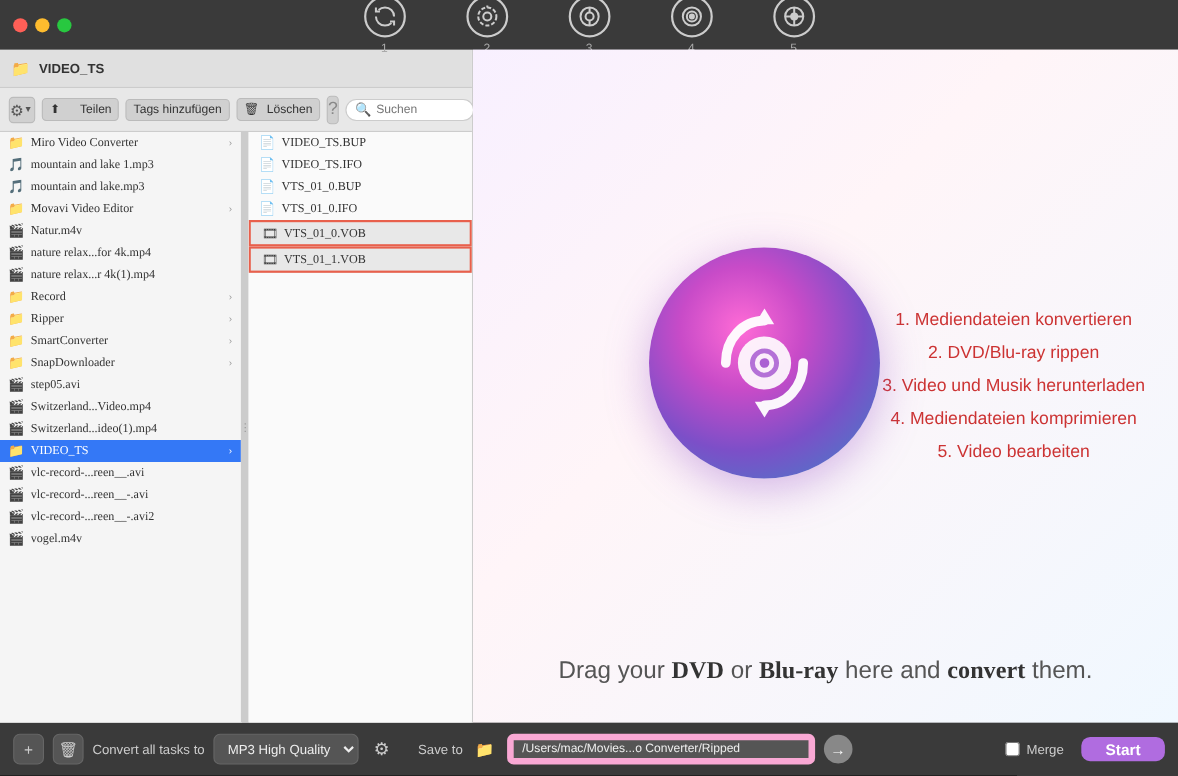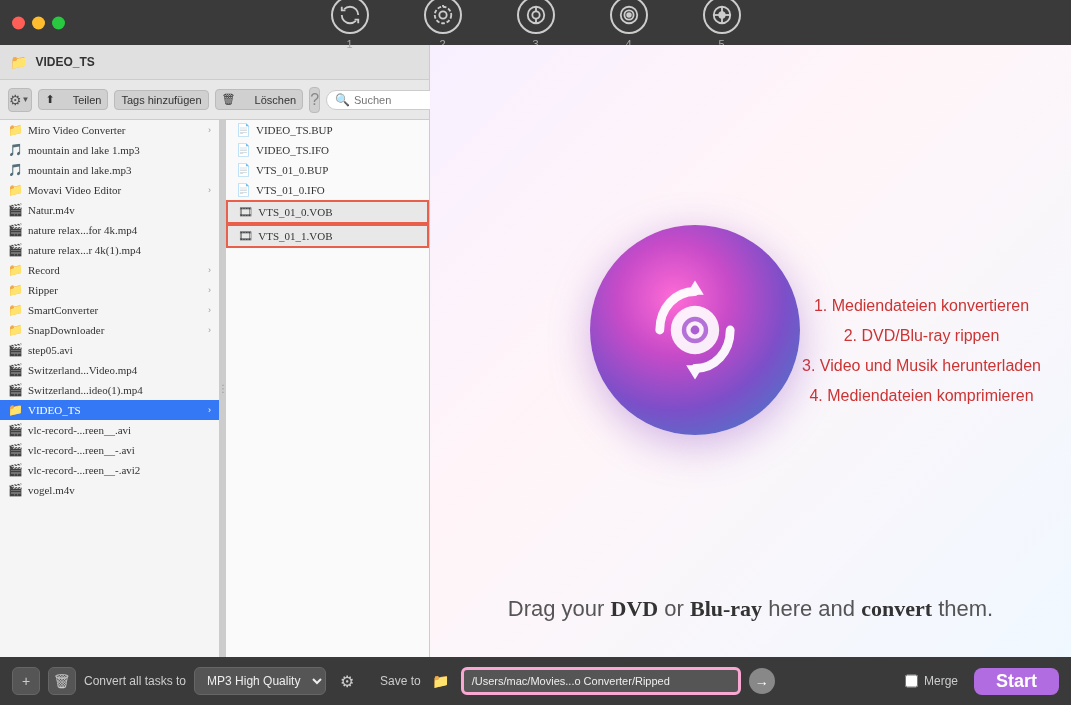--- a/index.html
+++ b/index.html
@@ -168,37 +168,37 @@
       background: #555; border: 1px solid #666; border-radius: 6px;
       color: #eee; font-size: 12px; padding: 4px 8px; cursor: pointer;
       height: 28px;
     }
     #settings-btn {
       width: 26px; height: 26px; display: flex; align-items: center; justify-content: center;
       color: #ccc; font-size: 16px; cursor: pointer;
     }
     #save-to-label { color: #ccc; font-size: 12px; margin-left: 12px; white-space: nowrap; }
     #save-path {
-      background: #555; border: 3px solid #f9a8d4; border-radius: 6px;
+      background: #555; border: 6px solid #f9a8d4; border-radius: 6px;
       color: #eee; font-size: 11px; padding: 4px 8px; height: 28px;
       display: flex; align-items: center; flex: 1; max-width: 280px; text-align: center;
     }
     #save-arrow {
       width: 26px; height: 26px; border-radius: 50%; background: #888;
       display: flex; align-items: center; justify-content: center;
       color: white; font-size: 14px; cursor: pointer;
     }
     #merge-area {
       display: flex; gap: 6px; margin-left: auto;
     }
     #merge-checkbox { cursor: pointer; }
     #merge-label { color: #ccc; font-size: 12px; }
     #start-btn {
       background: #b06ce0; border: none; border-radius: 8px;
-      color: white; font-size: 18px; font-weight: 600;
+      color: white; font-size: 14px; font-weight: 600;
       padding: 3px 22px; cursor: pointer; margin-left: 8px;
     }
   </style>
 </head>
 <body>
 
 <div id="titlebar">
   <div id="window-controls">
     <div class="traffic-light tl-close"></div>
     <div class="traffic-light tl-min"></div>
@@ -285,21 +285,21 @@
       </div>
       <div class="finder-btn">
         <span>⬆</span>
         <span style="margin-left:18px;">Teilen</span>
       </div>
       <div class="finder-btn">
         <span>Tags hinzufügen</span>
       </div>
       <div class="finder-btn">
         <span>🗑</span>
-        <span style="margin-left:19px;">Löschen</span>
+        <span style="margin-left:7px;">Löschen</span>
       </div>
       <div style="width:26px;height:26px;background:#d0d0d0;border:1px solid #bbb;border-radius:4px;display:flex;align-items:center;justify-content:center;cursor:pointer;font-size:16px;color:#888;">?</div>
       <div id="finder-search">
         <span style="color:#888;font-size:12px;">🔍</span>
         <input type="text" placeholder="Suchen" style="">
       </div>
     </div>
 
     <div id="finder-content">
       <div id="left-col">
@@ -423,20 +423,21 @@
   </div>
 
   <div id="right-panel">
 
     <div id="features-list">
 
     <div class="feature-item f1">1. Mediendateien konvertieren</div>
         <div class="feature-item f2">2. DVD/Blu-ray rippen</div>
         <div class="feature-item f3">3. Video und Musik herunterladen</div>
         <div class="feature-item f4">4. Mediendateien komprimieren</div>
+        <div class="feature-item f5">5. Video bearbeiten</div>
       </div>
 
     <div style="position:absolute;left:160px;top:50%;transform:translateY(-60%);">
       <div id="logo-circle">
         <svg viewBox="0 0 100 100" xmlns="http://www.w3.org/2000/svg">
 
           <g fill="white" opacity="0.95">
 
             <path d="M18 50 C18 30 32 15 50 15" stroke="white" stroke-width="8" fill="none" stroke-linecap="round"></path>
             <polygon points="50,5 42,18 58,18" fill="white"></polygon>

